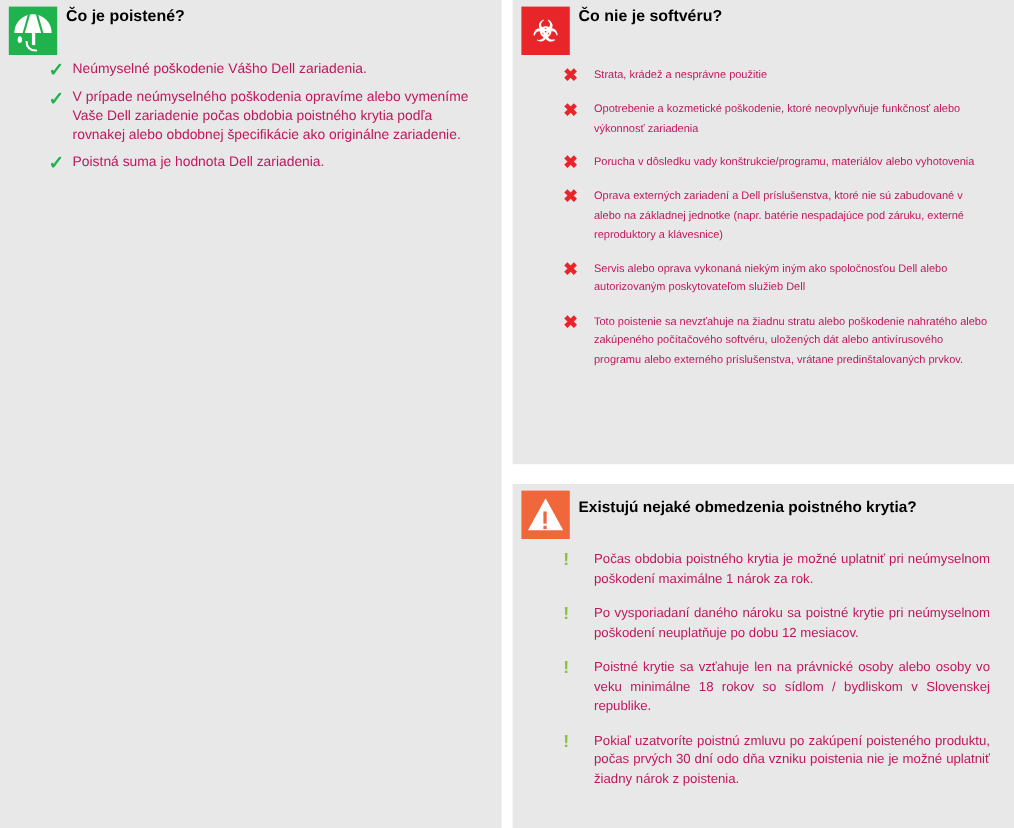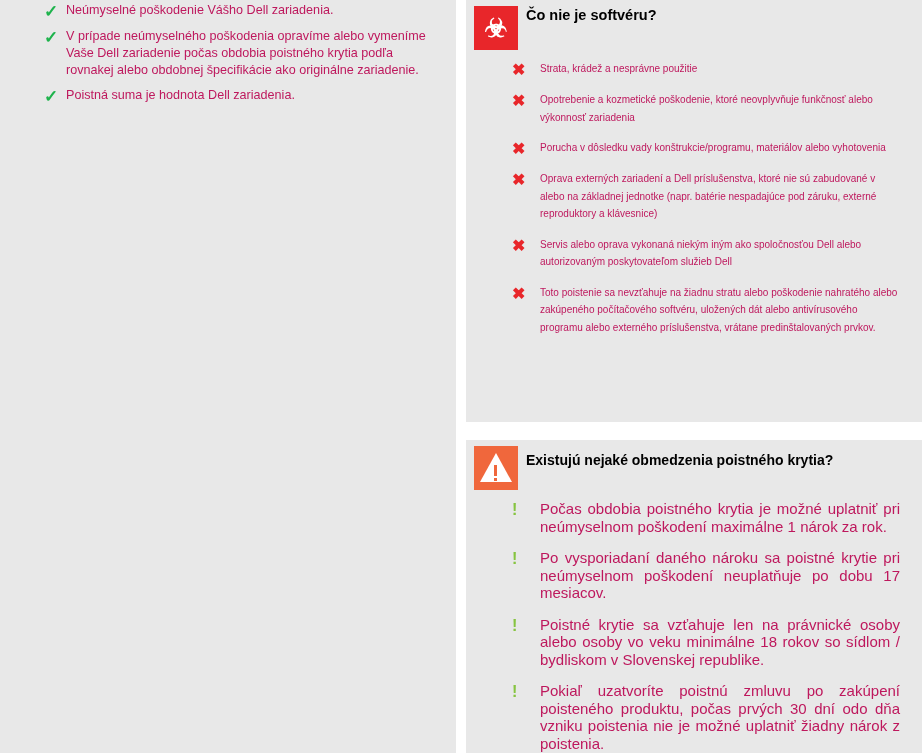--- a/index.html
+++ b/index.html
@@ -209,28 +209,41 @@
   #panel-covered .bullet { width: 22px; text-align: left; }
 
   #panel-not-covered ul.items { padding-left: 46px; padding-right: 20px; margin-top: 8px; }
   #panel-not-covered ul.items li { margin-bottom: 13px; }
   #panel-not-covered .bullet { width: 28px; text-align: left; }
   #panel-not-covered .item-text { font-size: 10px; line-height: 17.5px; }
 
   #panel-limits ul.items { padding-left: 46px; padding-right: 22px; margin-top: 8px; }
   #panel-limits ul.items li { margin-bottom: 14px; }
   #panel-limits .bullet { width: 28px; text-align: left; }
-  #panel-limits .item-text { font-size: 15px; line-height: 17.5px; text-align: justify; }
+  #panel-limits .item-text { font-size: 12px; line-height: 17.5px; text-align: justify; }
 </style>
 </head>
 <body>
 
 <div class="page">
 
   <section class="panel" id="panel-covered">
+    <div class="panel-header">
+      <div class="panel-icon">
+        <div class="icon-umbrella">
+          <div class="dome"></div>
+          <div class="rib1"></div>
+          <div class="rib2"></div>
+          <div class="handle"></div>
+          <div class="hook"></div>
+          <div class="drop"></div>
+        </div>
+      </div>
+      <div class="panel-title">Čo je poistené?</div>
+    </div>
     <ul class="items">
       <li>
         <span class="bullet check">✓</span>
         <span class="item-text">Neúmyselné poškodenie Vášho Dell zariadenia.</span>
       </li>
       <li>
         <span class="bullet check">✓</span>
         <span class="item-text">V prípade neúmyselného poškodenia opravíme alebo vymeníme Vaše Dell zariadenie počas obdobia poistného krytia podľa rovnakej alebo obdobnej špecifikácie ako originálne zariadenie.</span>
       </li>
       <li>
@@ -288,21 +301,21 @@
       </div>
       <div class="panel-title">Existujú nejaké obmedzenia poistného krytia?</div>
     </div>
     <ul class="items">
       <li>
         <span class="bullet excl">!</span>
         <span class="item-text">Počas obdobia poistného krytia je možné uplatniť pri neúmyselnom poškodení maximálne 1 nárok za rok.</span>
       </li>
       <li>
         <span class="bullet excl">!</span>
-        <span class="item-text">Po vysporiadaní daného nároku sa poistné krytie pri neúmyselnom poškodení neuplatňuje po dobu 17 mesiacov.</span>
+        <span class="item-text">Po vysporiadaní daného nároku sa poistné krytie pri neúmyselnom poškodení neuplatňuje po dobu 12 mesiacov.</span>
       </li>
       <li>
         <span class="bullet excl">!</span>
         <span class="item-text">Poistné krytie sa vzťahuje len na právnické osoby alebo osoby vo veku minimálne 18 rokov so sídlom / bydliskom v Slovenskej republike.</span>
       </li>
       <li>
         <span class="bullet excl">!</span>
         <span class="item-text">Pokiaľ uzatvoríte poistnú zmluvu po zakúpení poisteného produktu, počas prvých 30 dní odo dňa vzniku poistenia nie je možné uplatniť žiadny nárok z poistenia.</span>
       </li>
     </ul>

